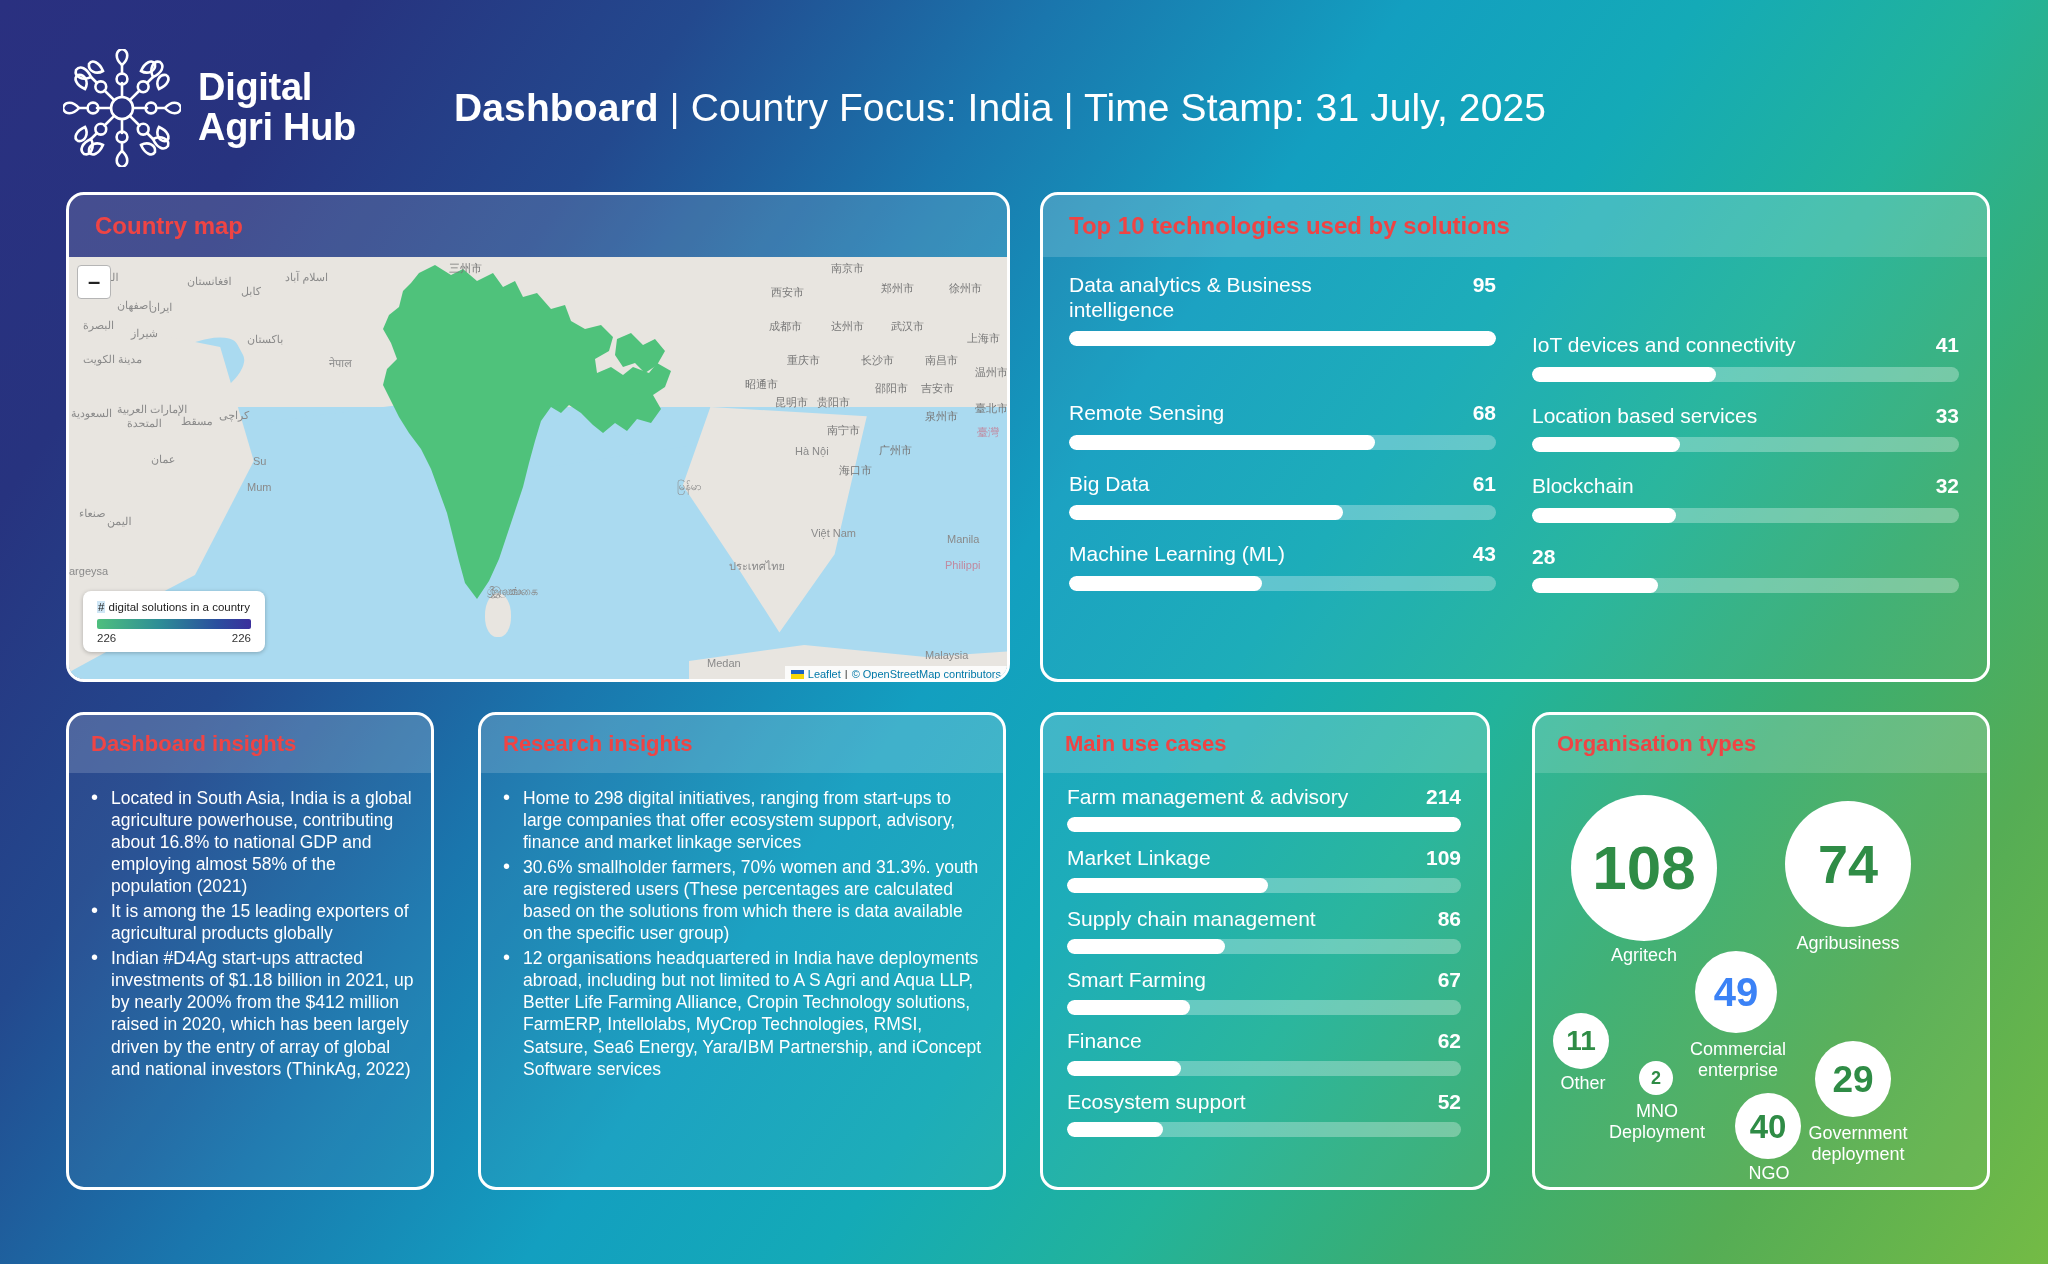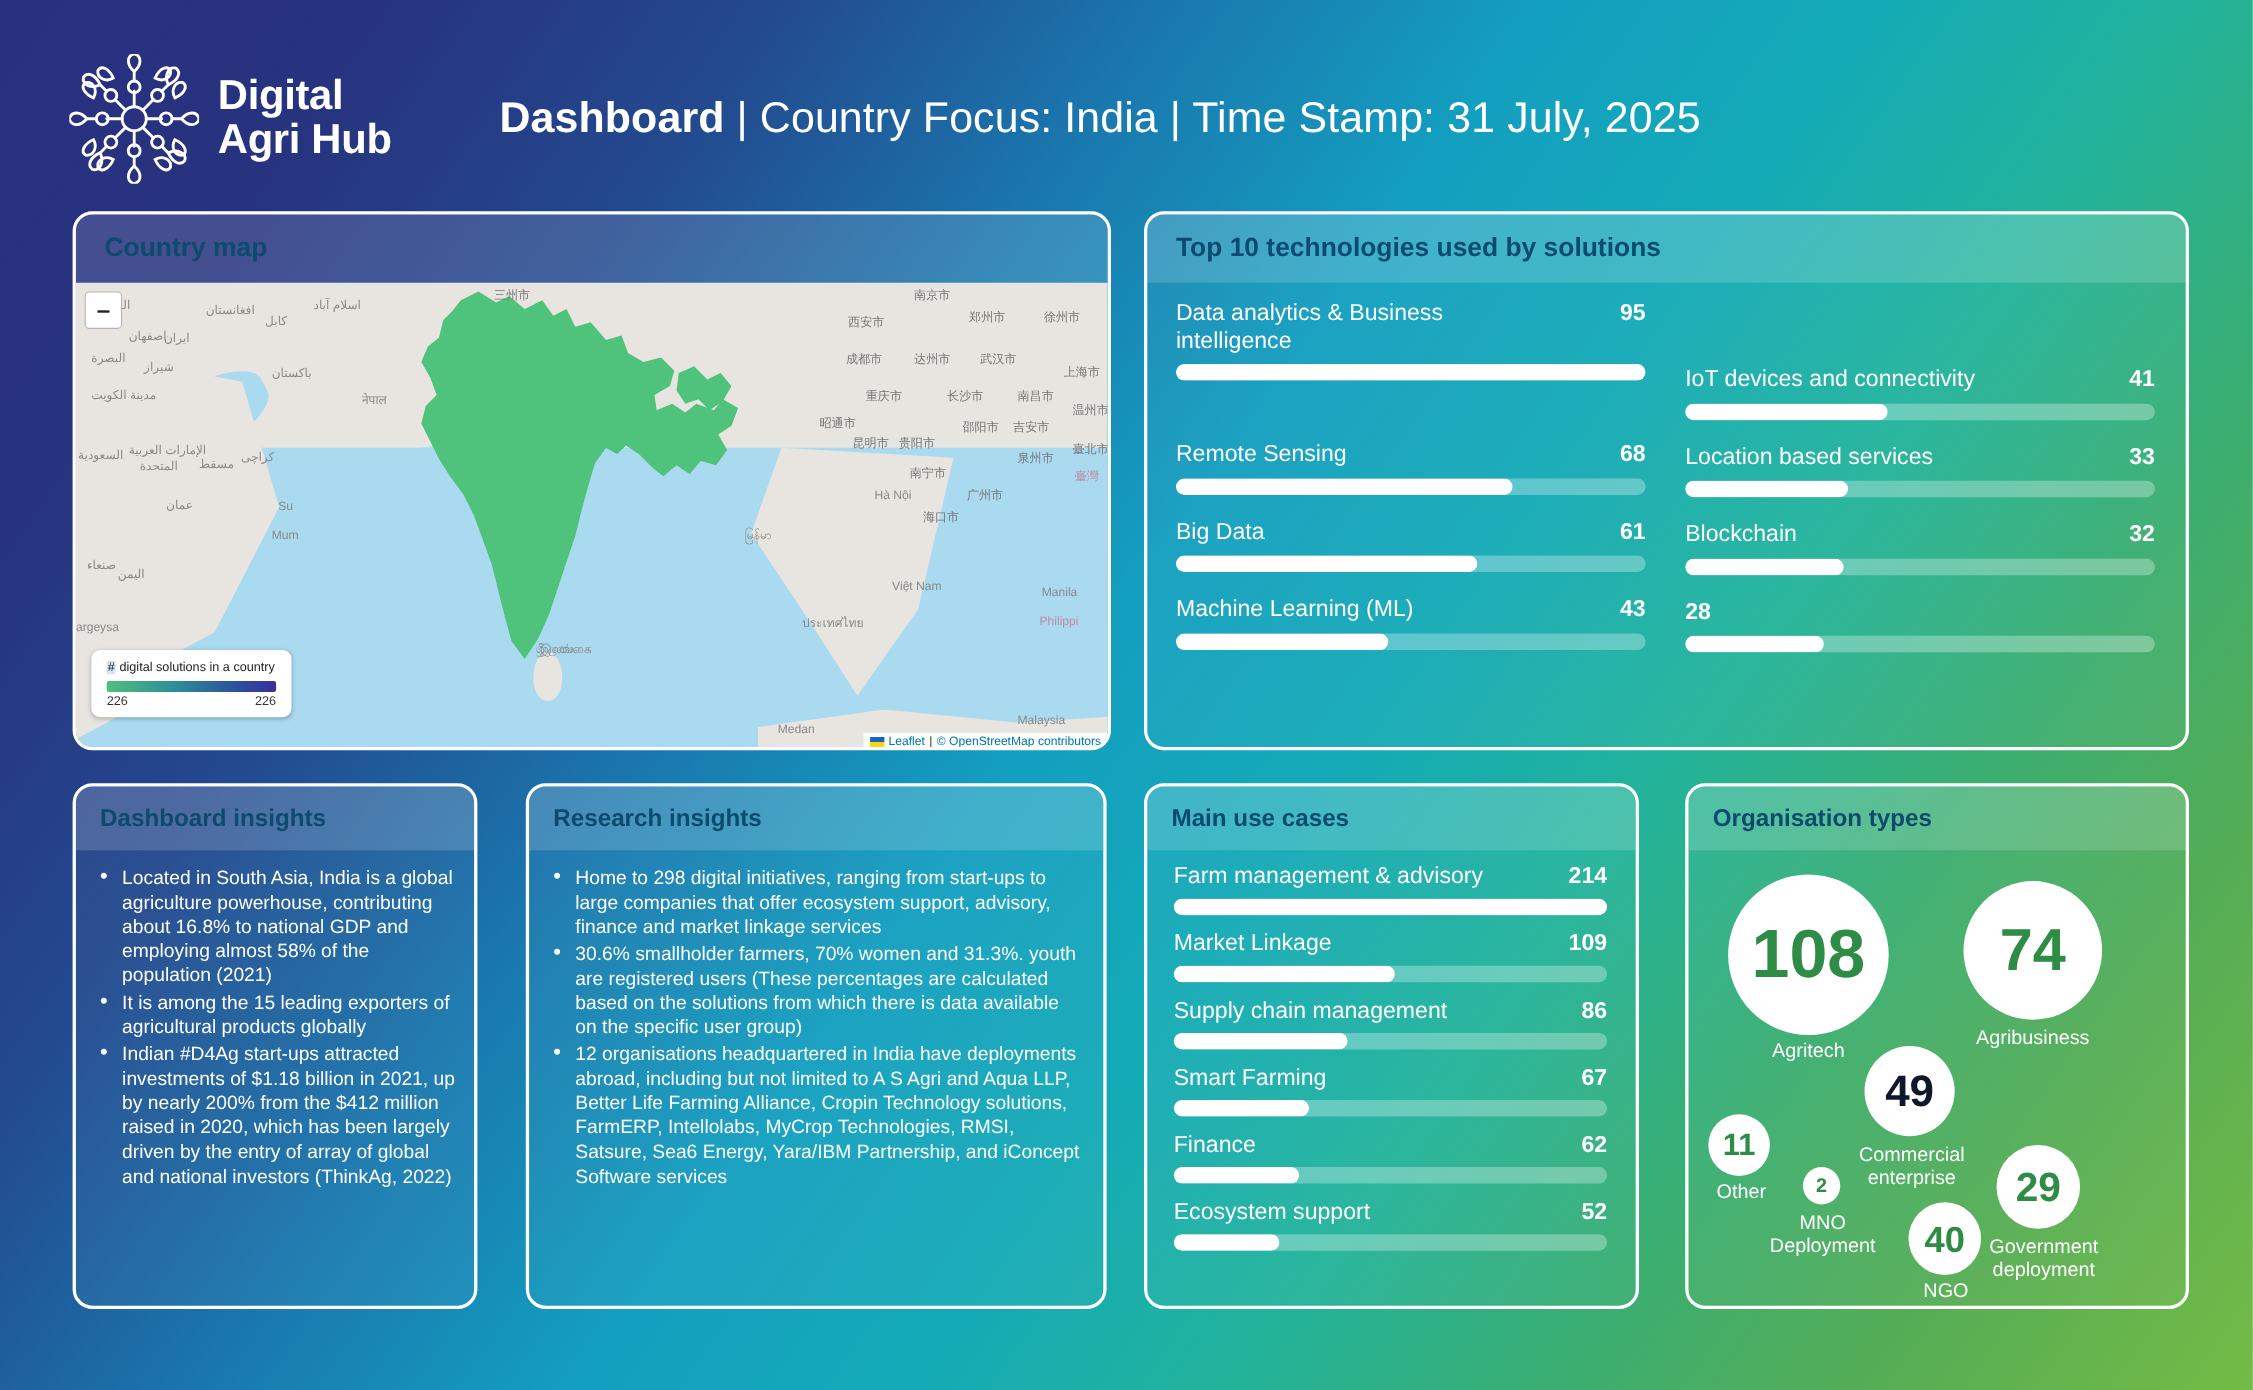--- a/index.html
+++ b/index.html
@@ -47,21 +47,21 @@
   
   .panel {
     position: absolute;
     border: 3px solid #ffffff;
     border-radius: 18px;
     overflow: hidden;
     background: rgba(255,255,255,0.04);
   }
   .panel-head {
     background: rgba(255,255,255,0.16);
-    color: #0c4a6e; font-weight: bold;
+    color: #ef4444; font-weight: bold;
     display: flex; align-items: center; text-align: right;
   }
   .panel-body { position: relative; }
 
   
   #map-panel { left: 66px; top: 192px; width: 944px; height: 490px; }
   #map-panel .panel-head {
     height: 62px; padding-left: 26px; font-size: 24px;
     background: rgba(255,255,255,0.10);
   }
@@ -538,21 +538,21 @@
 
 <div class="panel" id="org-panel">
   <div class="panel-head">
     <span>Organisation types</span>
   </div>
   <div class="panel-body" id="org-body">
       <div class="bubble" style="left: 36px; top: 22px; width: 146px; height: 146px; font-size: 62px; color: rgb(47, 140, 70);">108</div>
       <div class="bubble-label" style="left: 36px; top: 172px; width: 146px;">Agritech</div>
       <div class="bubble" style="left: 250px; top: 28px; width: 126px; height: 126px; font-size: 54px; color: rgb(47, 140, 70);">74</div>
       <div class="bubble-label" style="left: 228px; top: 160px; width: 170px;">Agribusiness</div>
-      <div class="bubble" style="left: 160px; top: 178px; width: 82px; height: 82px; font-size: 40px; color: #0f172a;">49</div>
+      <div class="bubble" style="left: 160px; top: 178px; width: 82px; height: 82px; font-size: 40px; color: #3b82f6;">49</div>
       <div class="bubble-label" style="left: 130px; top: 266px; width: 146px;">Commercial
 enterprise</div>
       <div class="bubble" style="left: 280px; top: 268px; width: 76px; height: 76px; font-size: 37px; color: rgb(47, 140, 70);">29</div>
       <div class="bubble-label" style="left: 250px; top: 350px; width: 146px;">Government
 deployment</div>
       <div class="bubble" style="left: 200px; top: 320px; width: 66px; height: 66px; font-size: 33px; color: rgb(47, 140, 70);">40</div>
       <div class="bubble-label" style="left: 182px; top: 390px; width: 104px;">NGO</div>
       <div class="bubble" style="left: 18px; top: 240px; width: 56px; height: 56px; font-size: 28px; color: rgb(47, 140, 70);">11</div>
       <div class="bubble-label" style="left: 10px; top: 300px; width: 76px;">Other</div>
       <div class="bubble" style="left: 104px; top: 288px; width: 34px; height: 34px; font-size: 18px; color: rgb(47, 140, 70);">2</div>

